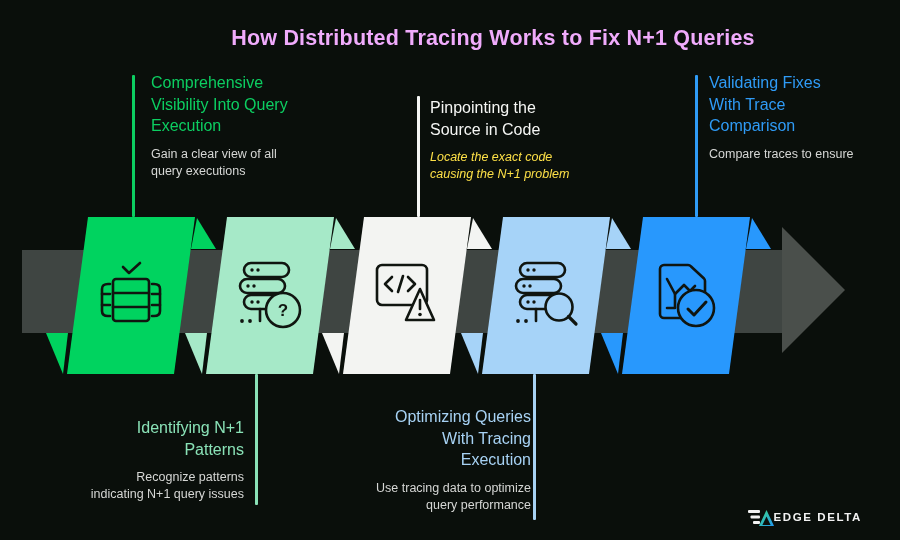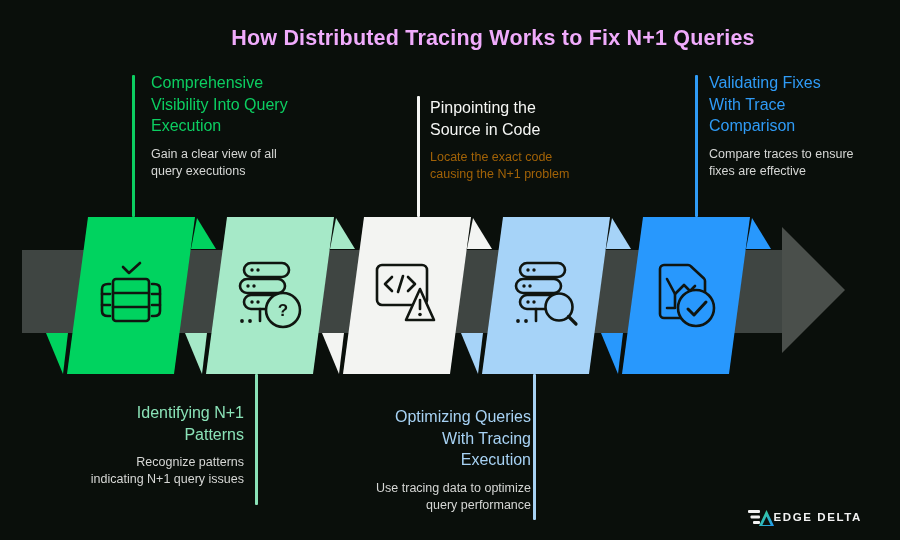--- a/index.html
+++ b/index.html
@@ -42,36 +42,36 @@
       <span>Visibility Into Query</span>
       <span>Execution</span>
     </h3>
     <p style="color: rgb(214, 215, 213);">
       <span>Gain a clear view of all</span>
       <span>query executions</span>
     </p>
   </div>
 
   <div class="label bottom" style="left:44px;top:402px;width:200px">
-    <h3 style="color: rgb(138, 226, 183);">
+    <h3 style="color: rgb(138, 226, 183); margin-top: 15px;">
       <span>Identifying N+1</span>
       <span>Patterns</span>
     </h3>
     <p style="color: rgb(214, 215, 213);">
       <span>Recognize patterns</span>
       <span>indicating N+1 query issues</span>
     </p>
   </div>
 
   <div class="label top" style="left:430px;top:97px">
     <h3 style="color: rgb(245, 246, 244);">
       <span>Pinpointing the</span>
       <span>Source in Code</span>
     </h3>
-    <p style="color: #a16207;">
+    <p style="color: #fde047; font-style: italic;">
       <span>Locate the exact code</span>
       <span>causing the N+1 problem</span>
     </p>
   </div>
 
   <div class="label bottom" style="left:331px;top:406px;width:200px">
     <h3 style="color: rgb(167, 210, 244);">
       <span>Optimizing Queries</span>
       <span>With Tracing</span>
       <span>Execution</span>
@@ -83,21 +83,20 @@
   </div>
 
   <div class="label top" style="left:709px;top:72px">
     <h3 style="color: rgb(47, 155, 246);">
       <span>Validating Fixes</span>
       <span>With Trace</span>
       <span>Comparison</span>
     </h3>
     <p style="color: rgb(214, 215, 213);">
       <span>Compare traces to ensure</span>
-      <span>fixes are effective</span>
     </p>
   </div>
 
   <svg class="scene" width="900" height="185" viewBox="0 0 900 185">
     <rect x="22" y="45" width="760" height="83" fill="#3f4542"></rect>
     <polygon points="782,22 845,85 782,148" fill="#4a4f4b"></polygon>
 
     <g>
       <polygon points="197,13 216,44 191,44" fill="#00d35f"></polygon>
       <polygon points="46,128 68,128 63,169" fill="#00d35f"></polygon>

